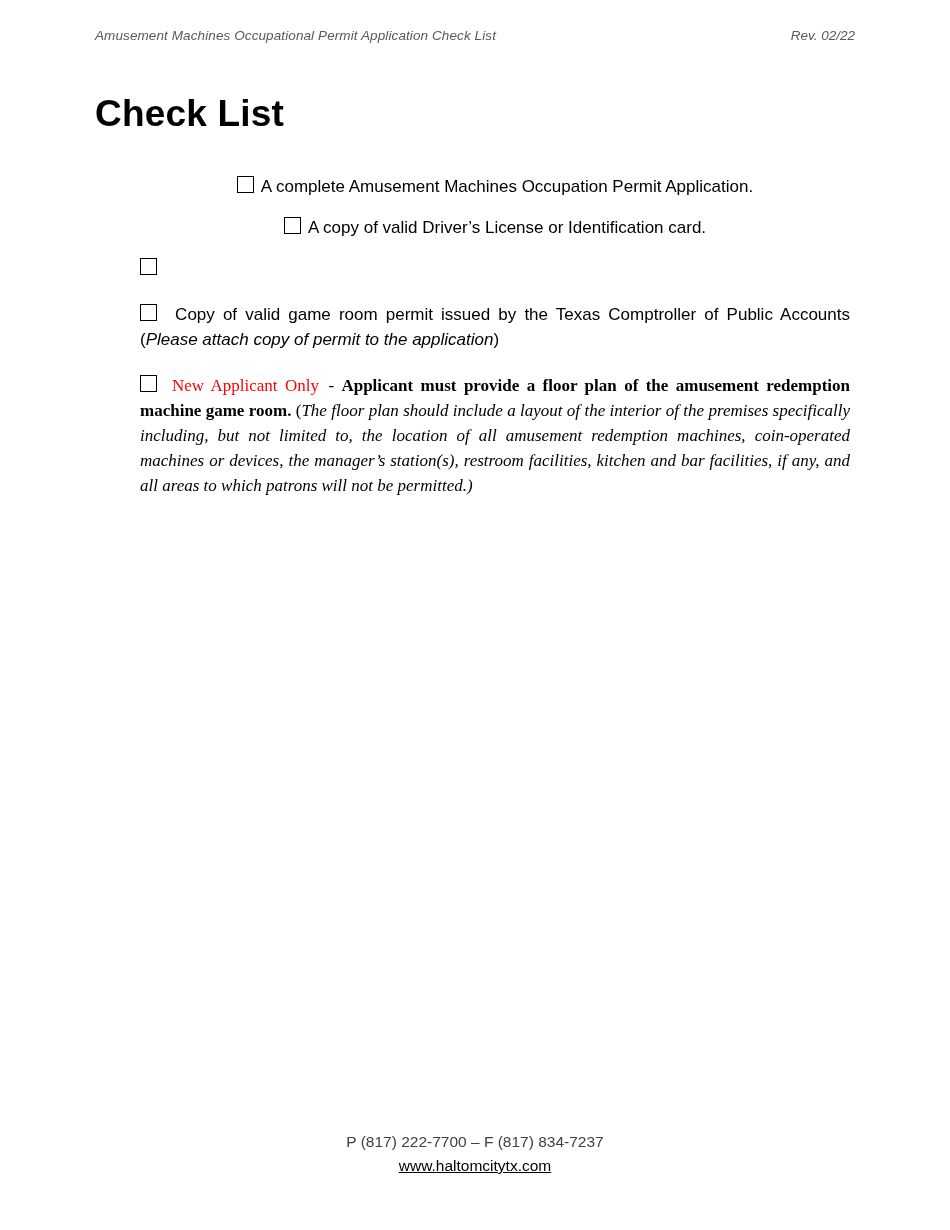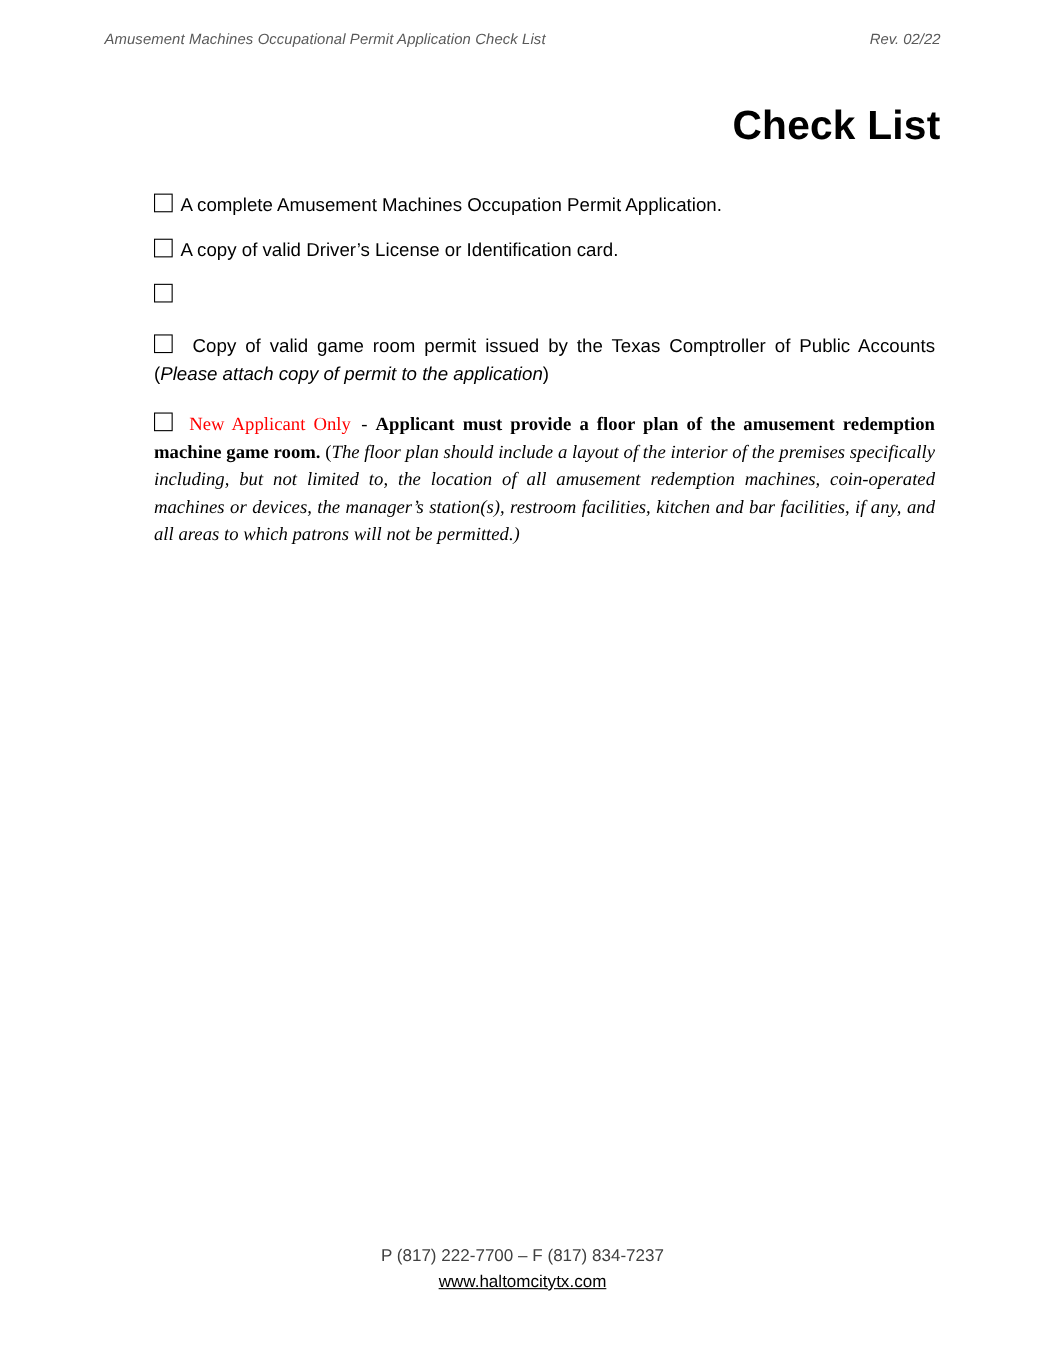--- a/index.html
+++ b/index.html
@@ -34,37 +34,38 @@
     color: #595959;
   }
   .header-left {
     letter-spacing: 0.1px;
   }
   .header-right {
     white-space: nowrap;
   }
   
   .title {
-    text-align: right;
+    text-align: left;
     font-size: 37px;
     font-weight: bold;
     margin-top: 50px;
     letter-spacing: 0.2px;
   }
   
   .checklist {
     margin-top: 40px;
     padding-left: 45px;
     padding-right: 5px;
   }
   .item {
     position: relative;
     margin-bottom: 16px;
     font-size: 17px;
     line-height: 1.47;
+    text-align: center;
   }
   .item .box {
     display: inline-block;
     width: 15px;
     height: 15px;
     border: 1.6px solid #000;
     vertical-align: -1px;
     margin-right: 7px;
   }
   .item.justify {

